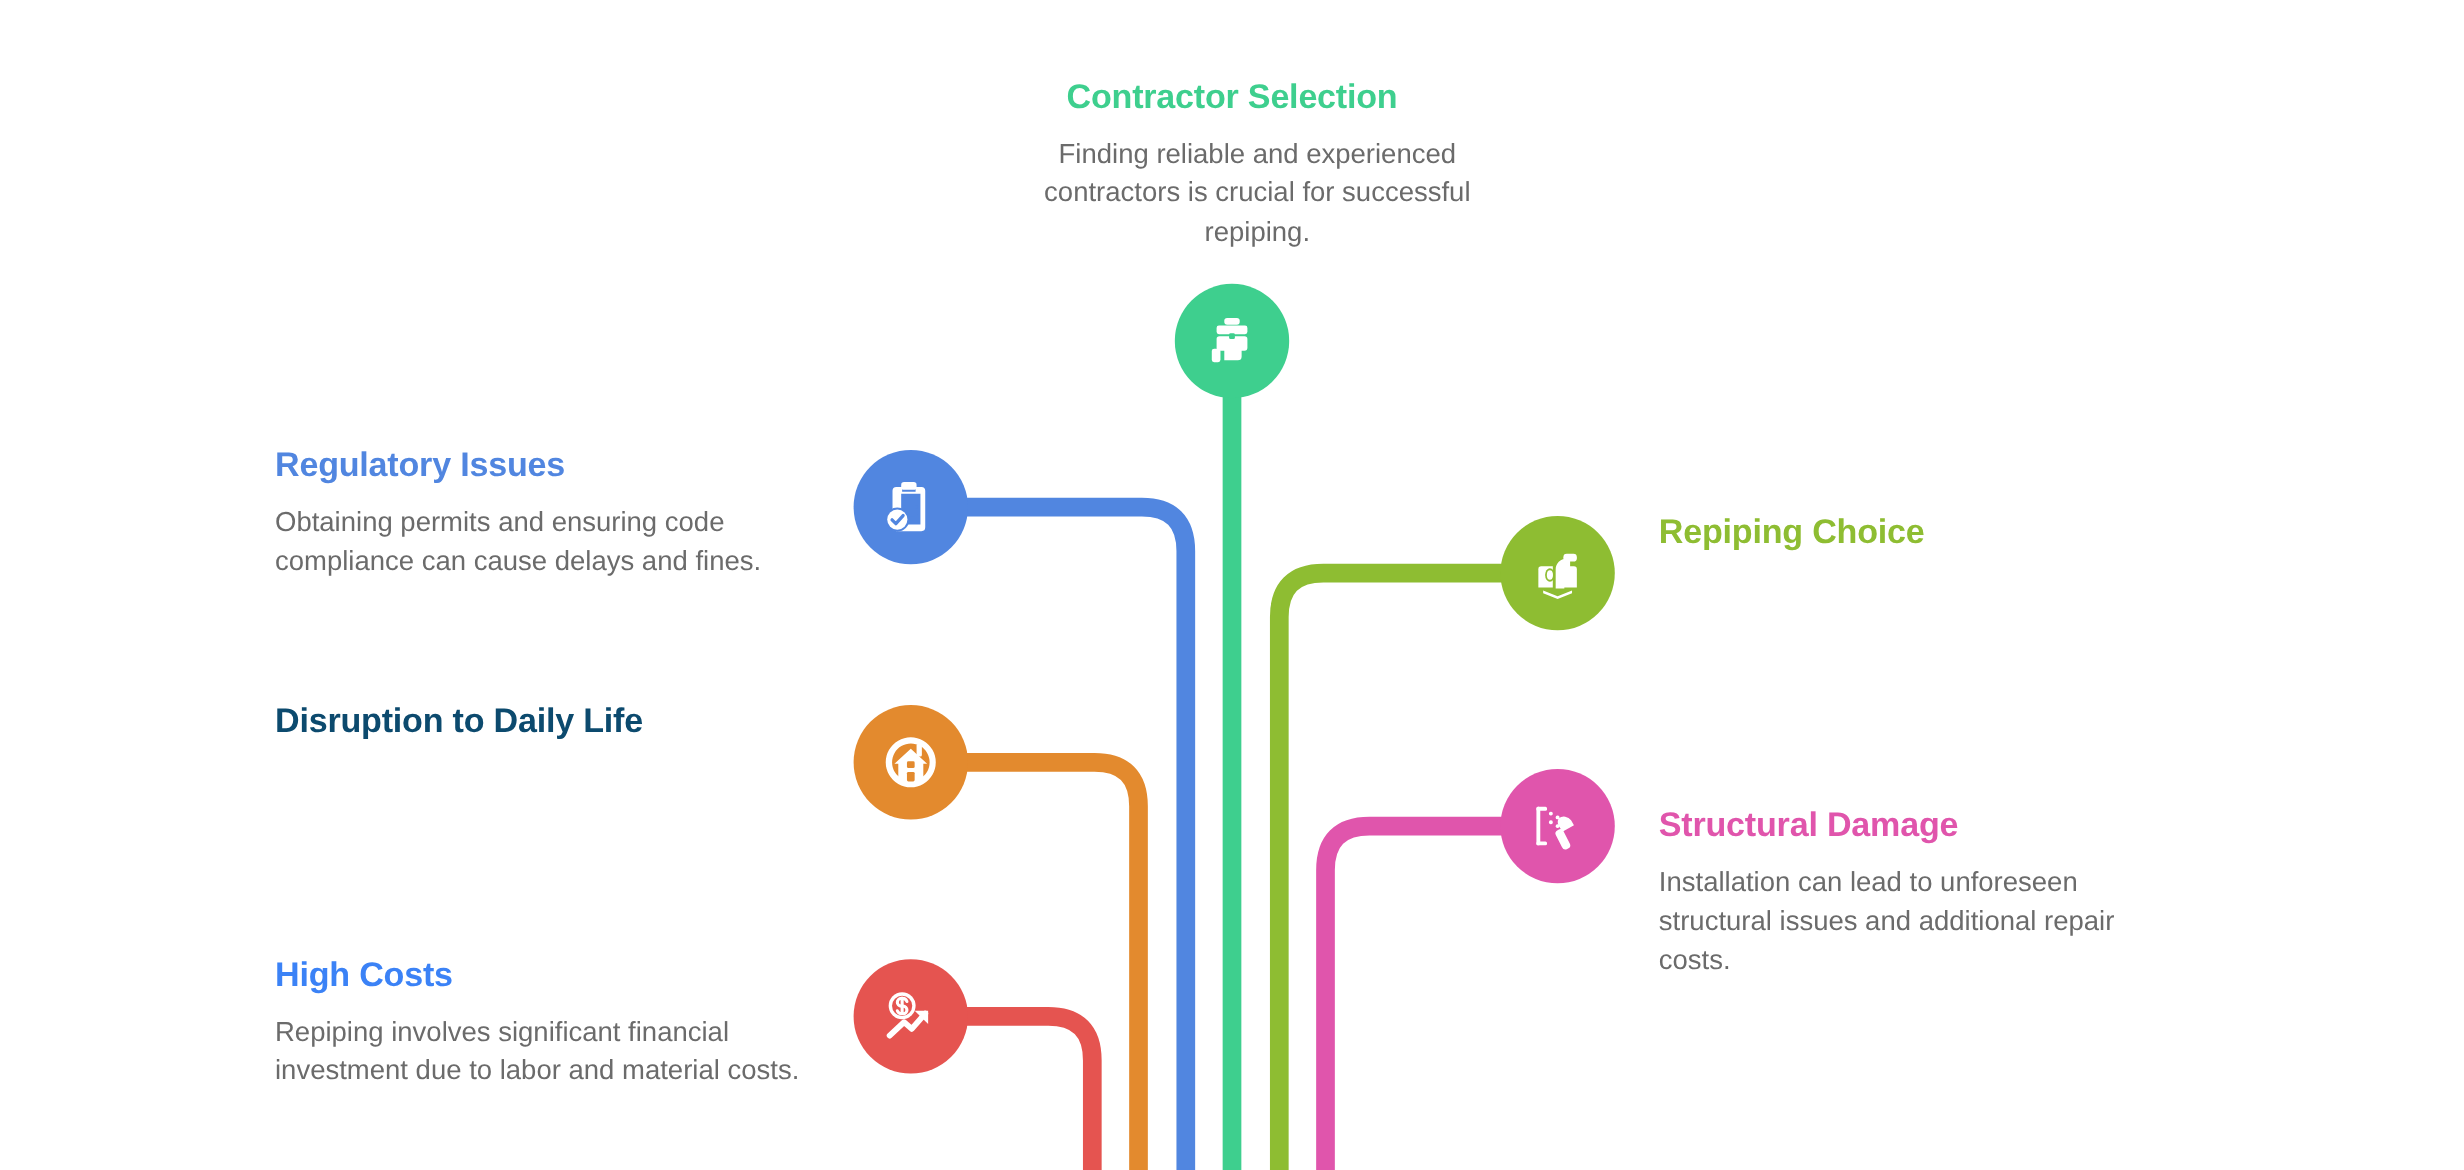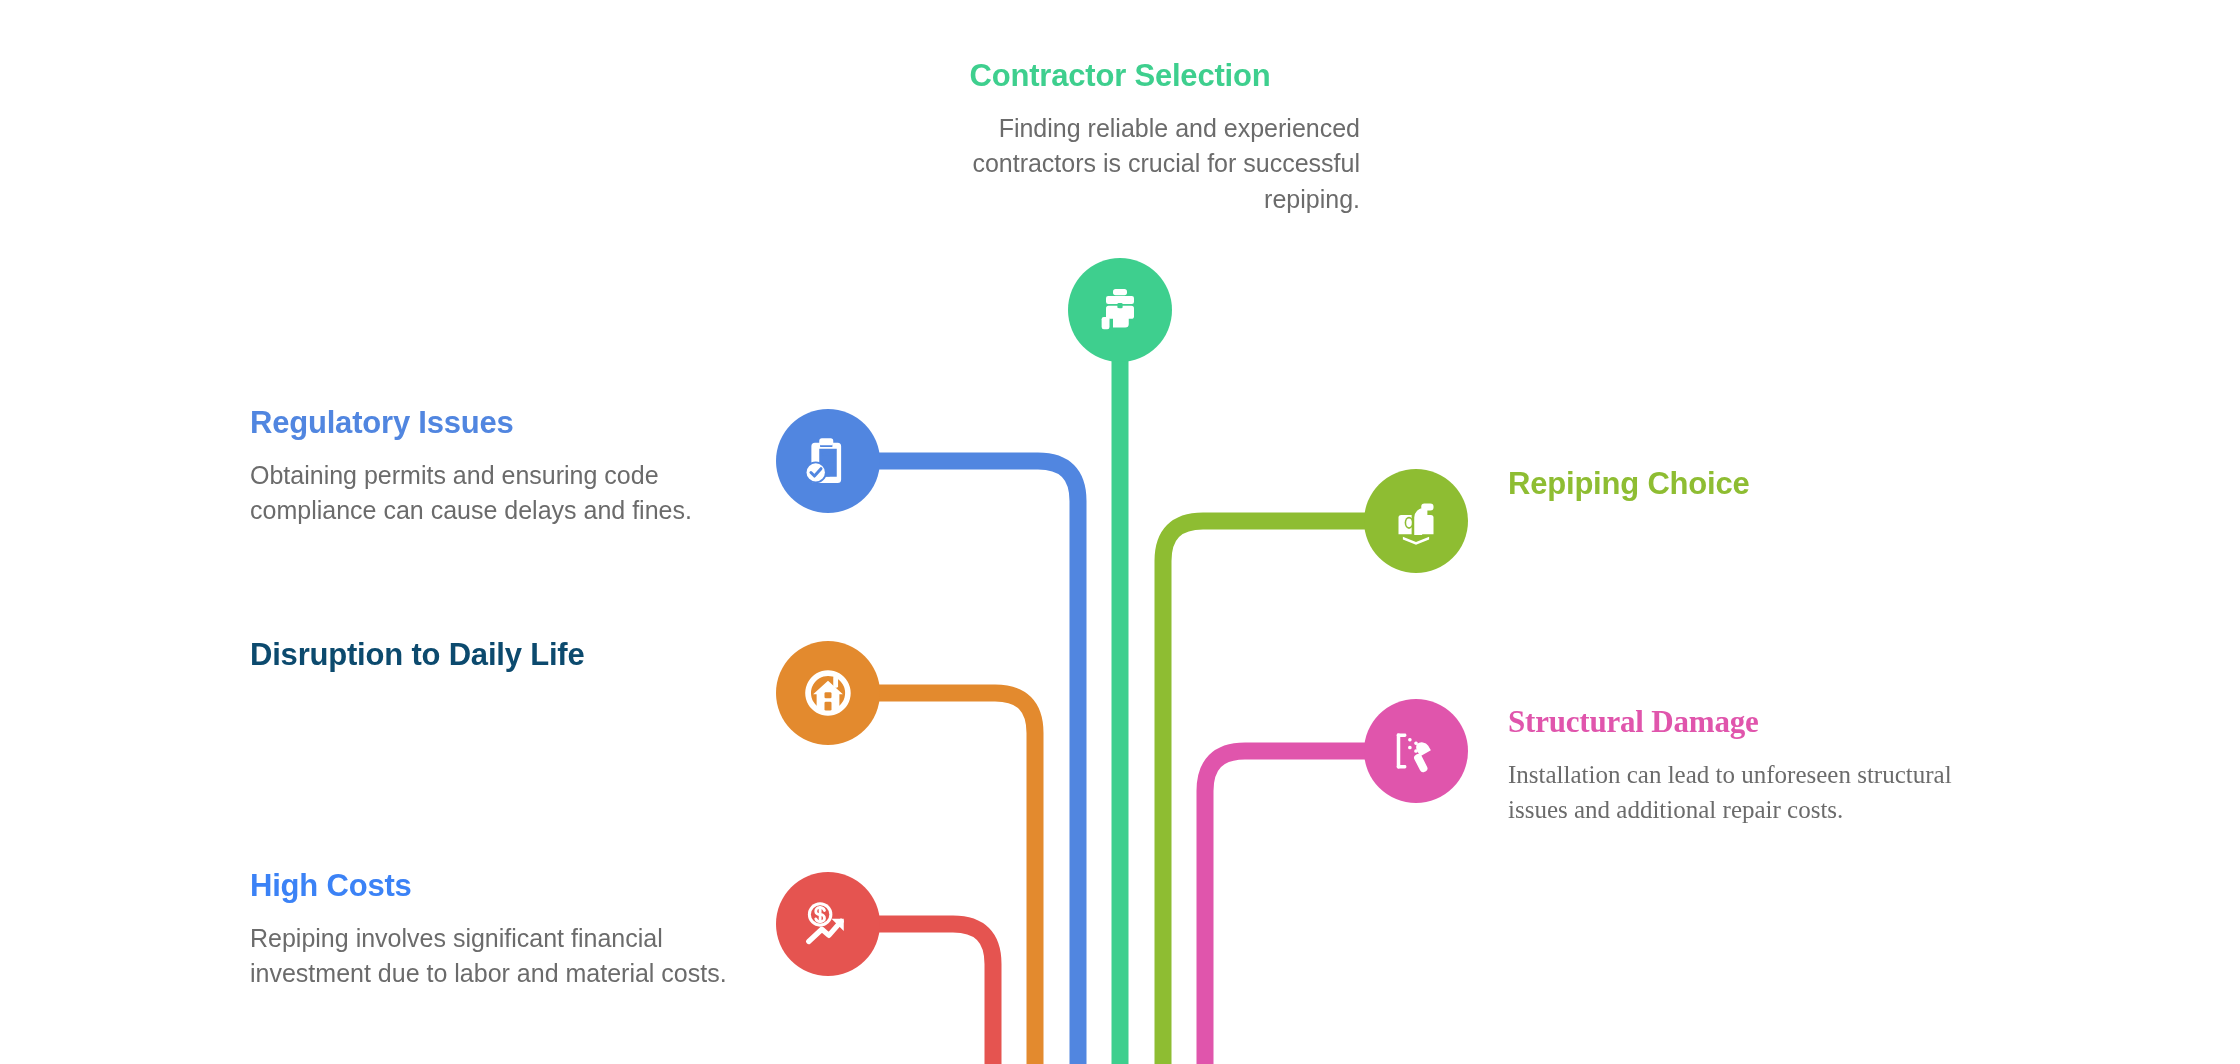--- a/index.html
+++ b/index.html
@@ -61,23 +61,23 @@
 
     <path d="M852 693 L995 693 Q1035 693 1035 733 L1035 1064" stroke="#e38a2e" stroke-width="17" fill="none" stroke-linecap="round"></path>
 
     <path d="M852 924 L953 924 Q993 924 993 964 L993 1064" stroke="#e55450" stroke-width="17" fill="none" stroke-linecap="round"></path>
 
     <path d="M1388 521 L1203 521 Q1163 521 1163 561 L1163 1064" stroke="#8ebd32" stroke-width="17" fill="none" stroke-linecap="round"></path>
 
     <path d="M1388 751 L1245 751 Q1205 751 1205 791 L1205 1064" stroke="#e055ac" stroke-width="17" fill="none" stroke-linecap="round"></path>
   </svg>
 
-  <div class="node-text align-center" style="left:880px; top:58px; width:480px;">
+  <div class="node-text align-center" style="left:880px; top:70px; width:480px;">
     <div class="node-title" style="color:#3ecf8e;">Contractor Selection</div>
-    <div class="node-desc" style="text-align:right; padding-left:46px;">Finding reliable and experienced contractors is crucial for successful repiping.</div>
+    <div class="node-desc" style="text-align:center; padding-left:46px;">Finding reliable and experienced contractors is crucial for successful repiping.</div>
   </div>
   <div class="node-icon" style="left:1068px; top:258px; background:#3ecf8e;">
     <svg viewBox="0 0 64 64" fill="#ffffff">
       <rect x="24" y="8" width="16" height="7" rx="3"></rect>
       <rect x="16" y="16" width="32" height="9" rx="2.5"></rect>
       <rect x="16" y="27" width="32" height="15" rx="3"></rect>
       <rect x="29" y="24" width="6" height="6" rx="1.5" fill="#3ecf8e"></rect>
       <path d="M30 33 L30 28 A5 5 0 0 1 40 28 L40 33 Z" fill="#3ecf8e" opacity="0"></path>
       <path d="M25 40 L25 34 a4 4 0 0 1 8 0 l0 4 l6 0 a3 3 0 0 1 3 3 l0 7 a4 4 0 0 1 -4 4 l-14 0 l0 -12 z"></path>
       <rect x="11" y="40" width="9" height="14" rx="2.5"></rect>
@@ -139,21 +139,21 @@
       <path d="M12 28 a3 3 0 0 1 3 -3 h12 v22 h-15 z"></path>
       <path d="M52 28 a3 3 0 0 0 -3 -3 h-12 v22 h15 z"></path>
       <path d="M17 50 L32 56 L47 50 L47 53 L32 59 L17 53 Z"></path>
       <path d="M30 48 L30 28 a11 11 0 0 1 11 -11 h4 v9 h-4 a2 2 0 0 0 -2 2 v20 z"></path>
       <rect x="38" y="12" width="14" height="8" rx="3.5"></rect>
       <ellipse cx="24" cy="34" rx="5" ry="7" fill="#8ebd32"></ellipse>
       <ellipse cx="24" cy="34" rx="3.2" ry="5" fill="#ffffff"></ellipse>
     </svg>
   </div>
 
-  <div class="node-text align-left" style="left:1508px; top:704px; width:480px;font-family:Liberation Serif, serif;">
+  <div class="node-text align-left" style="left:1508px; top:732px; width:480px;">
     <div class="node-title" style="color:#e055ac;">Structural Damage</div>
     <div class="node-desc">Installation can lead to unforeseen structural issues and additional repair costs.</div>
   </div>
   <div class="node-icon" style="left:1364px; top:699px; background:#e055ac;">
     <svg viewBox="0 0 64 64" fill="#ffffff">
       <rect x="10" y="12" width="4" height="40" rx="1.6"></rect>
       <rect x="10" y="12" width="11" height="4" rx="1.6"></rect>
       <rect x="10" y="48" width="11" height="4" rx="1.6"></rect>
       <rect x="23" y="17" width="4" height="4" rx="1.8"></rect>
       <rect x="23" y="26" width="4" height="4" rx="1.8"></rect>

